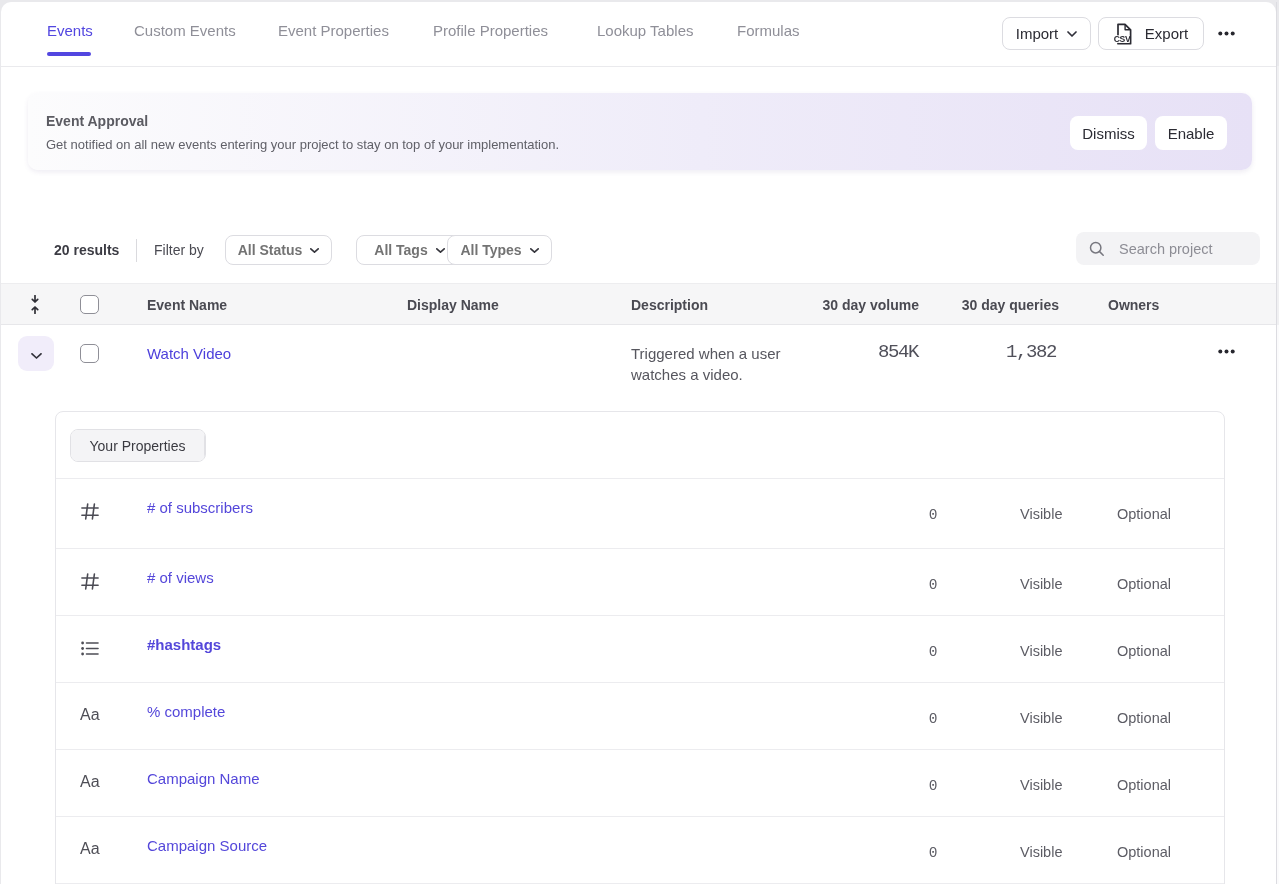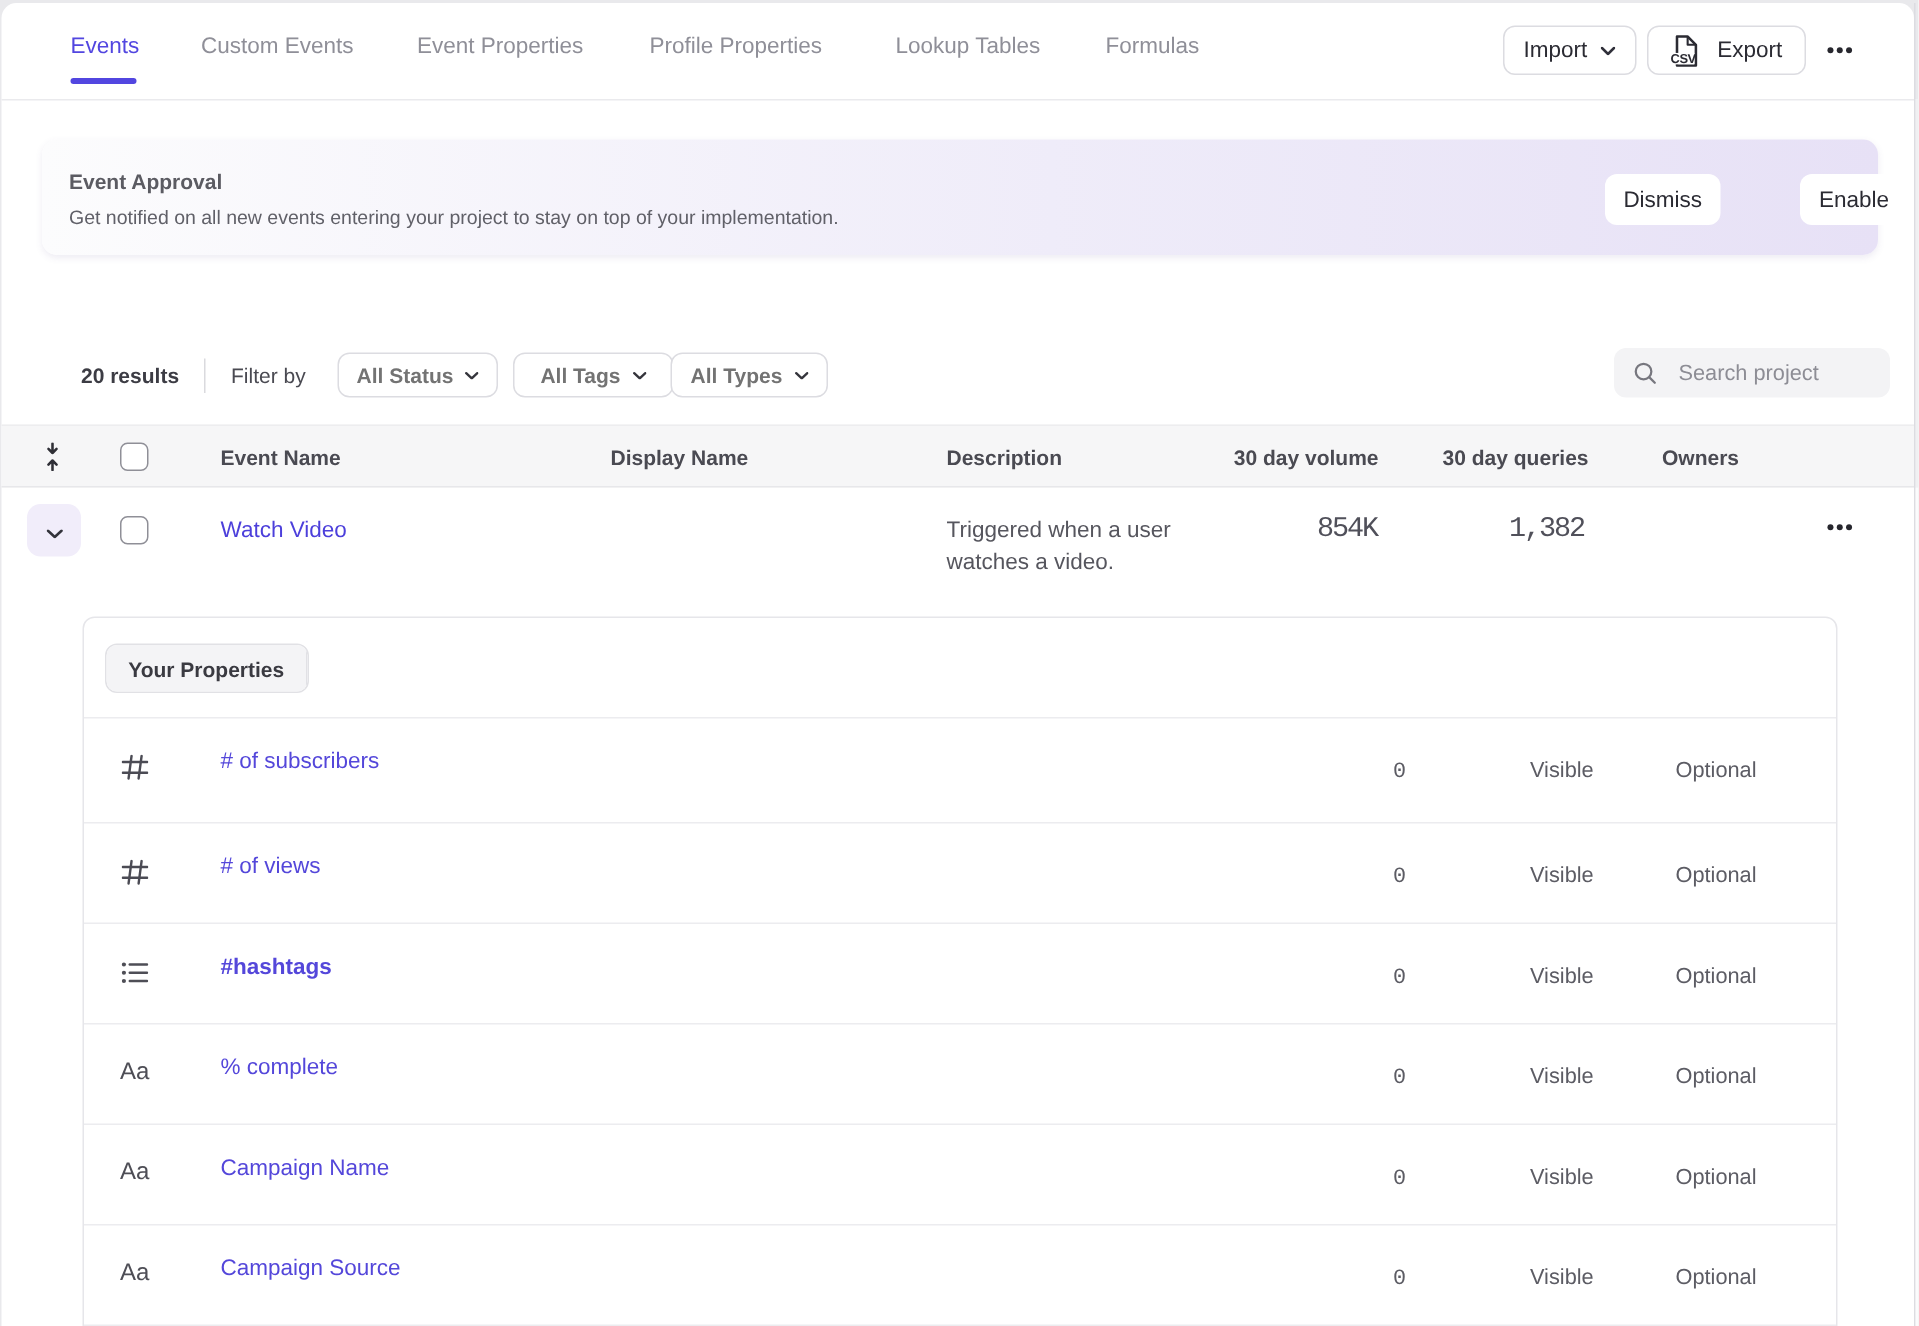--- a/index.html
+++ b/index.html
@@ -29,21 +29,21 @@
   .thead { position:absolute; left:1px; top:283px; width:1275px; height:42px; background:#f6f6f7; border-top:1px solid #ededef; border-bottom:1px solid #e7e7ea; }
   .th { position:absolute; font-size:14px; font-weight:bold; color:#4a4a52; white-space:nowrap; }
   .cb { position:absolute; left:80px; width:19px; height:19px; background:#fff; border:1.5px solid #8f8f97; border-radius:5px; }
   .mono { font-family:"Liberation Mono",monospace; font-size:19px; line-height:19px; letter-spacing:-1.4px; color:#50505a; }
 
   .expandbtn { position:absolute; left:18px; top:336px; width:36px; height:35px; border-radius:9px; background:#f1edfa; display:flex; align-items:center; justify-content:center; padding-top:4px; }
 
   
   .pcard { position:absolute; left:55px; top:411px; width:1170px; height:520px; background:#fff; border:1px solid #e6e6ea; border-radius:8px; }
   .seg { position:absolute; left:70px; top:429px; height:33px; display:flex; border:1px solid #e1e1e5; border-radius:8px; overflow:hidden; background:#fff; }
-  .seg div { display:flex; align-items:center; justify-content:center; font-size:14px; font-weight:bold;text-align:center; }
+  .seg div { display:flex; align-items:center; justify-content:center; font-size:14px; font-weight:normal;text-align:center; }
   .sep { position:absolute; left:56px; width:1168px; height:1px; background:#ececef; }
   .plabel { position:absolute; left:147px; font-size:15px; color:#5447da; white-space:nowrap; }
   .pval { position:absolute; font-size:14.5px; color:#5c5c64; white-space:nowrap; }
   .picon { position:absolute; color:#4e4e56; }
 </style>
 </head>
 <body>
   <div class="card"></div>
 
   <div class="tab active" style="left:47px;">Events</div>
@@ -71,29 +71,29 @@
   <svg class="abs" style="left:1218px; top:31px;" width="17" height="5" viewBox="0 0 17 5">
     <circle cx="2.3" cy="2.5" r="2" fill="#27272e"></circle>
     <circle cx="8.5" cy="2.5" r="2" fill="#27272e"></circle>
     <circle cx="14.7" cy="2.5" r="2" fill="#27272e"></circle>
   </svg>
 
   <div class="banner"></div>
   <div class="abs" style="left:46px; top:113px; font-size:14px; font-weight:bold; color:#5b5b62;">Event Approval</div>
   <div class="abs" style="left:46px; top:137px; font-size:13px; color:#606068;">Get notified on all new events entering your project to stay on top of your implementation.</div>
   <div class="bbtn" style="left:1070px; top:116px; width:77px;">Dismiss</div>
-  <div class="bbtn" style="left:1200px; top:116px; width:72px;">Enable</div>
+  <div class="bbtn" style="left:1155px; top:116px; width:72px;">Enable</div>
 
   <div class="abs" style="left:54px; top:242px; font-size:14px; font-weight:bold; color:#3c3c44;">20 results</div>
   <div class="abs" style="left:136px; top:239px; width:1px; height:23px; background:#dadade;"></div>
   <div class="abs" style="left:154px; top:242px; font-size:14px; color:#4a4a52;">Filter by</div>
   <div class="fbtn" style="left:225px; width:107px;">All Status <svg width="9" height="5" viewBox="0 0 9 5" fill="none">
       <path d="M0.8 0.8 L4.5 4.2 L8.2 0.8" stroke="#35353c" stroke-width="1.6" stroke-linecap="round" stroke-linejoin="round"></path>
     </svg></div>
-  <div class="fbtn" style="left:342px; width:107px;">All Tags <svg width="9" height="5" viewBox="0 0 9 5" fill="none">
+  <div class="fbtn" style="left:356px; width:107px;">All Tags <svg width="9" height="5" viewBox="0 0 9 5" fill="none">
       <path d="M0.8 0.8 L4.5 4.2 L8.2 0.8" stroke="#35353c" stroke-width="1.6" stroke-linecap="round" stroke-linejoin="round"></path>
     </svg></div>
   <div class="fbtn" style="left:447px; width:105px;">All Types <svg width="9" height="5" viewBox="0 0 9 5" fill="none">
       <path d="M0.8 0.8 L4.5 4.2 L8.2 0.8" stroke="#35353c" stroke-width="1.6" stroke-linecap="round" stroke-linejoin="round"></path>
     </svg></div>
   <div class="abs" style="left:1076px; top:232px; width:184px; height:33px; background:#f3f3f5; border-radius:8px;"></div>
   <svg class="abs" style="left:1089px; top:241px;" width="16" height="16" viewBox="0 0 16 16" fill="none">
     <circle cx="6.7" cy="6.7" r="5.2" stroke="#77777f" stroke-width="1.5"></circle>
     <path d="M10.6 10.6 L14.2 14.2" stroke="#77777f" stroke-width="1.5" stroke-linecap="round"></path>
   </svg>

